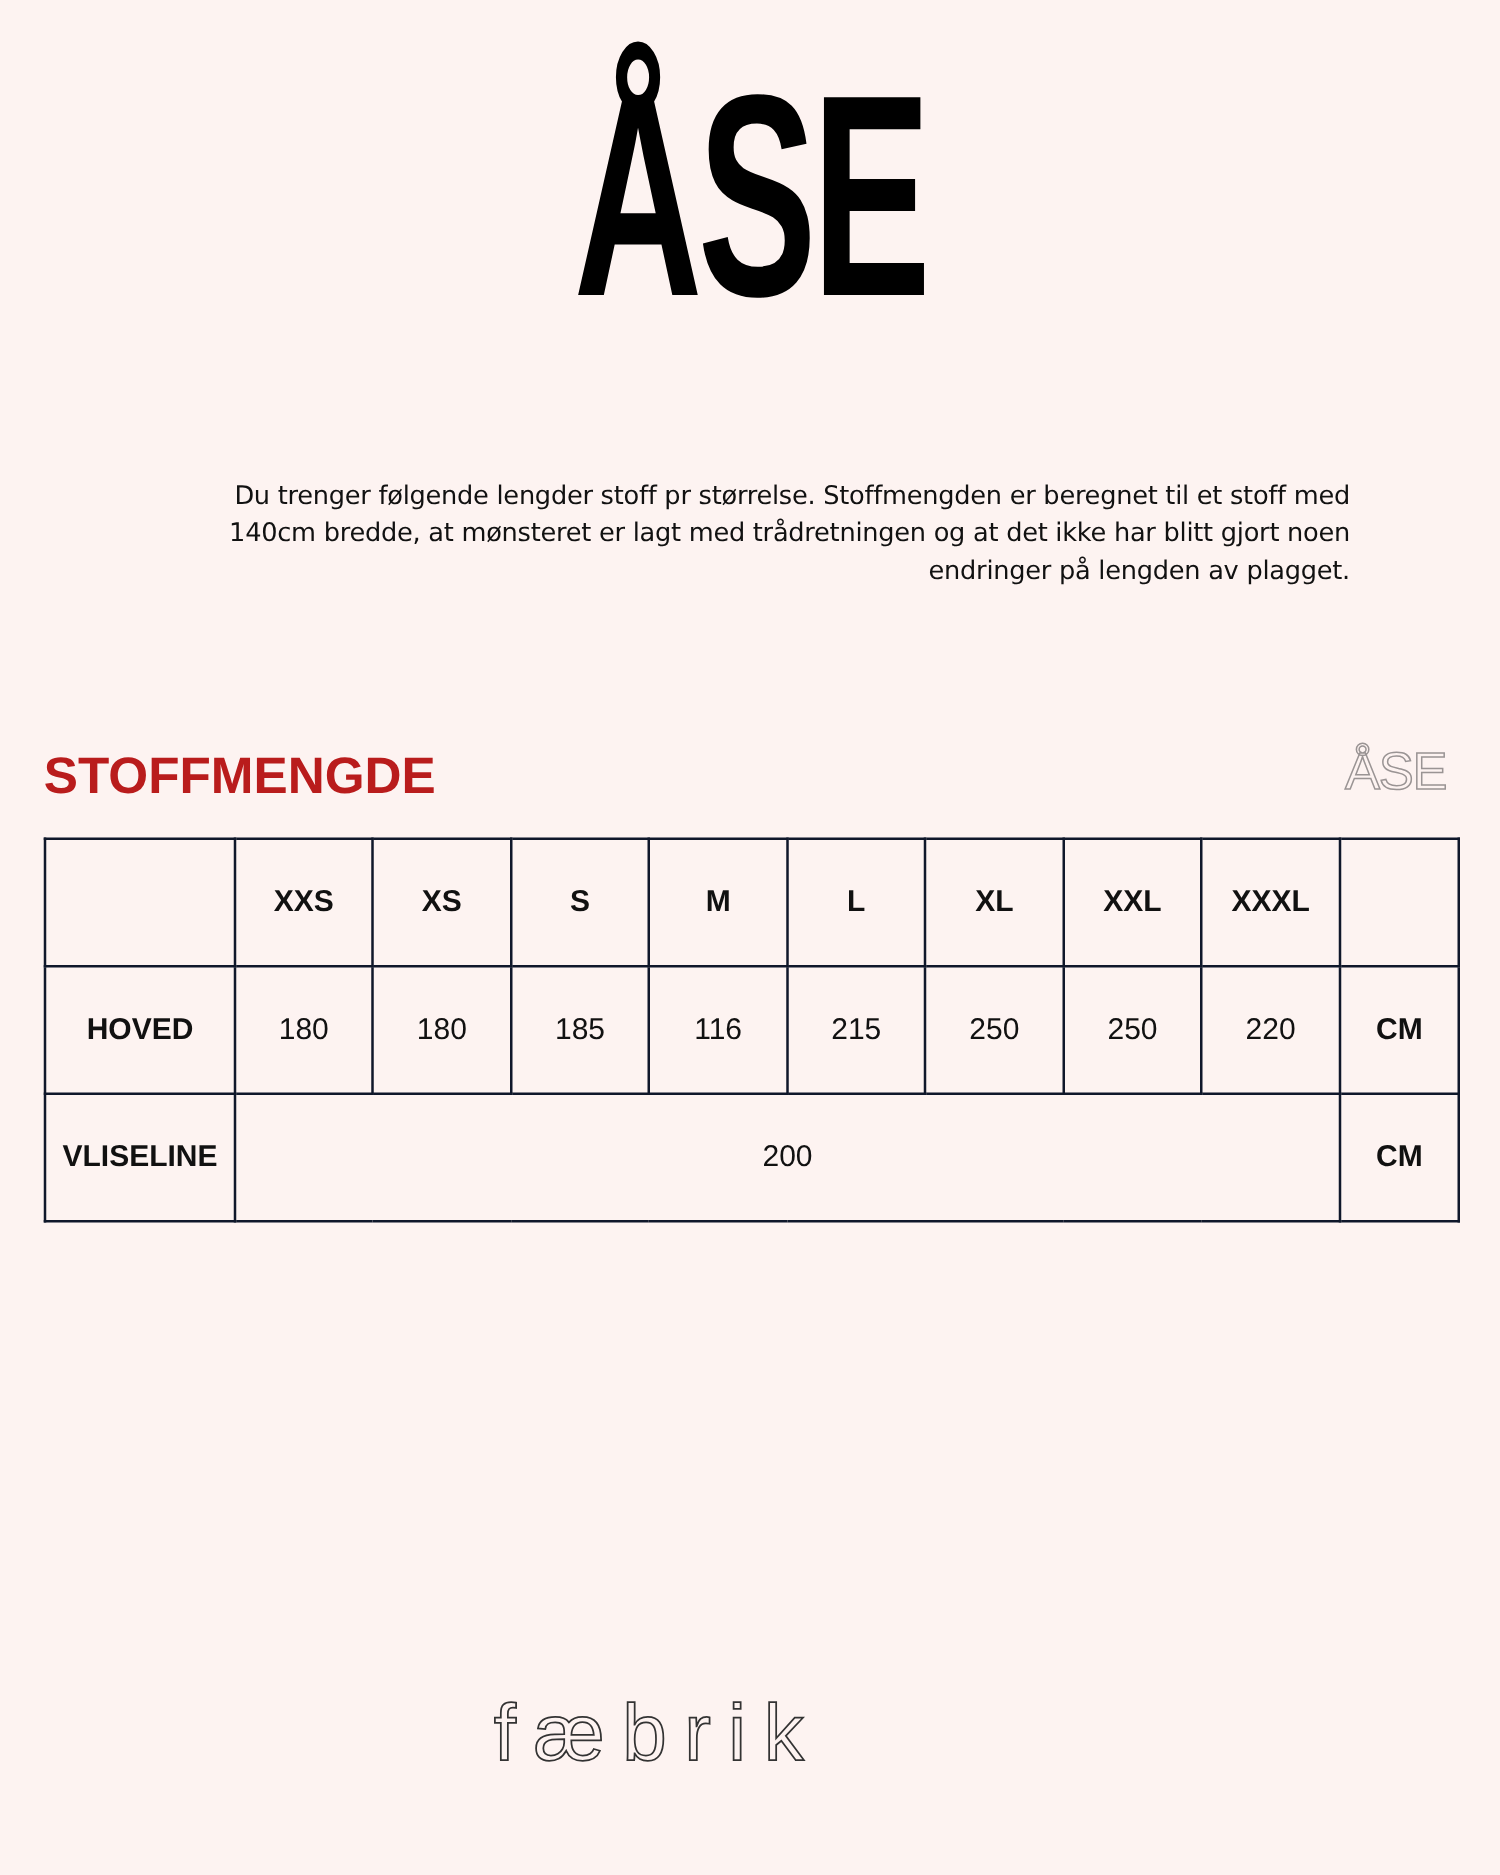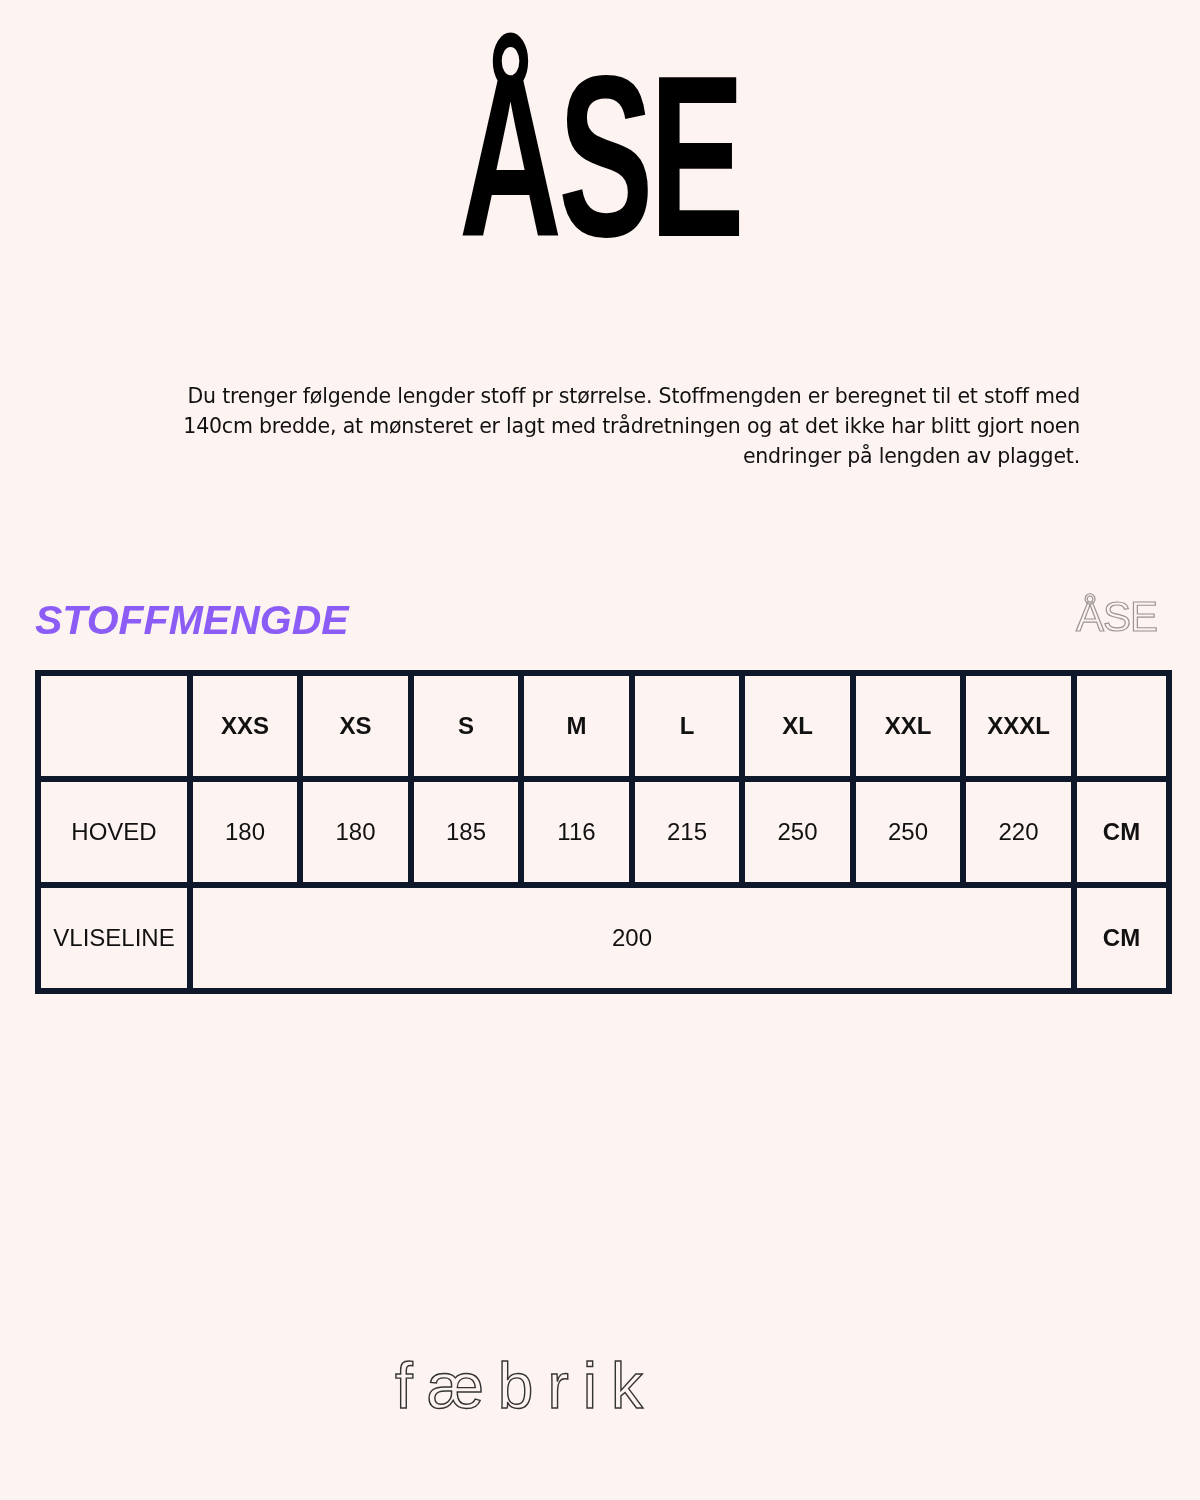--- a/index.html
+++ b/index.html
@@ -28,46 +28,45 @@
     text-align: right;
     font-family: "DejaVu Sans", sans-serif;
     font-size: 20.5px;
     line-height: 30px;
     color: #111;
     letter-spacing: -0.2px;
   }
   .section-title {
     position: absolute; left: 35px; top: 596px;
     font-weight: bold; font-size: 41px; line-height: 48px;
-    color: #8b5cf6;
-    font-style: italic;
+    color: #b91c1c;
   }
   .brand-outline {
     position: absolute; left: 1076px; top: 592px;
     font-size: 42px; line-height: 50px;
     color: transparent;
     -webkit-text-stroke: 1.2px #9a9494;
     letter-spacing: -1px;
   }
   table.grid {
     position: absolute; left: 35px; top: 670px;
     border-collapse: collapse;
     table-layout: fixed;
     width: 1131px;
   }
   table.grid td {
-    border: 6px solid #0f172a;
+    border: 2px solid #0f172a;
     height: 100px;
     text-align: center;
     vertical-align: middle;
     padding: 0;
     font-size: 24px;
   }
   td.head { font-weight: bold; }
-  td.rowlabel { font-weight: normal; font-size: 24px; }
+  td.rowlabel { font-weight: bold; font-size: 24px; }
   td.num { font-weight: normal; font-size: 24px; }
   .footer-logo {
     position: absolute; left: 0; top: 1350px; width: 1052px;
     text-align: center;
     font-size: 64px; line-height: 72px;
     color: transparent;
     -webkit-text-stroke: 1.4px #333;
     letter-spacing: 14px;
   }
 </style>

